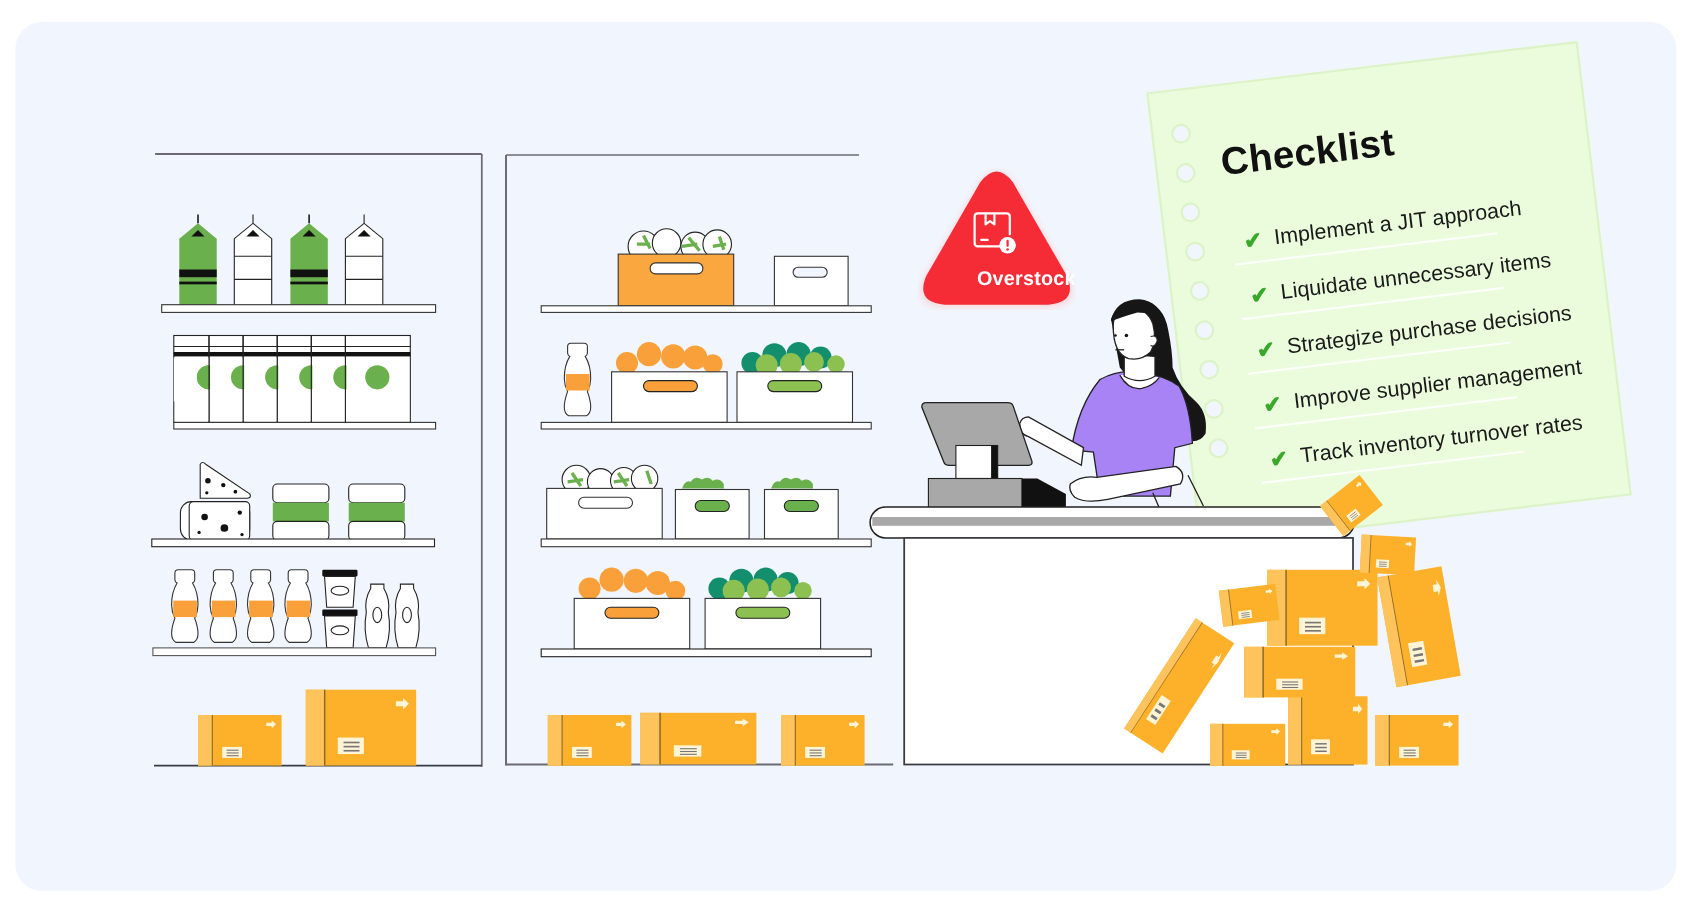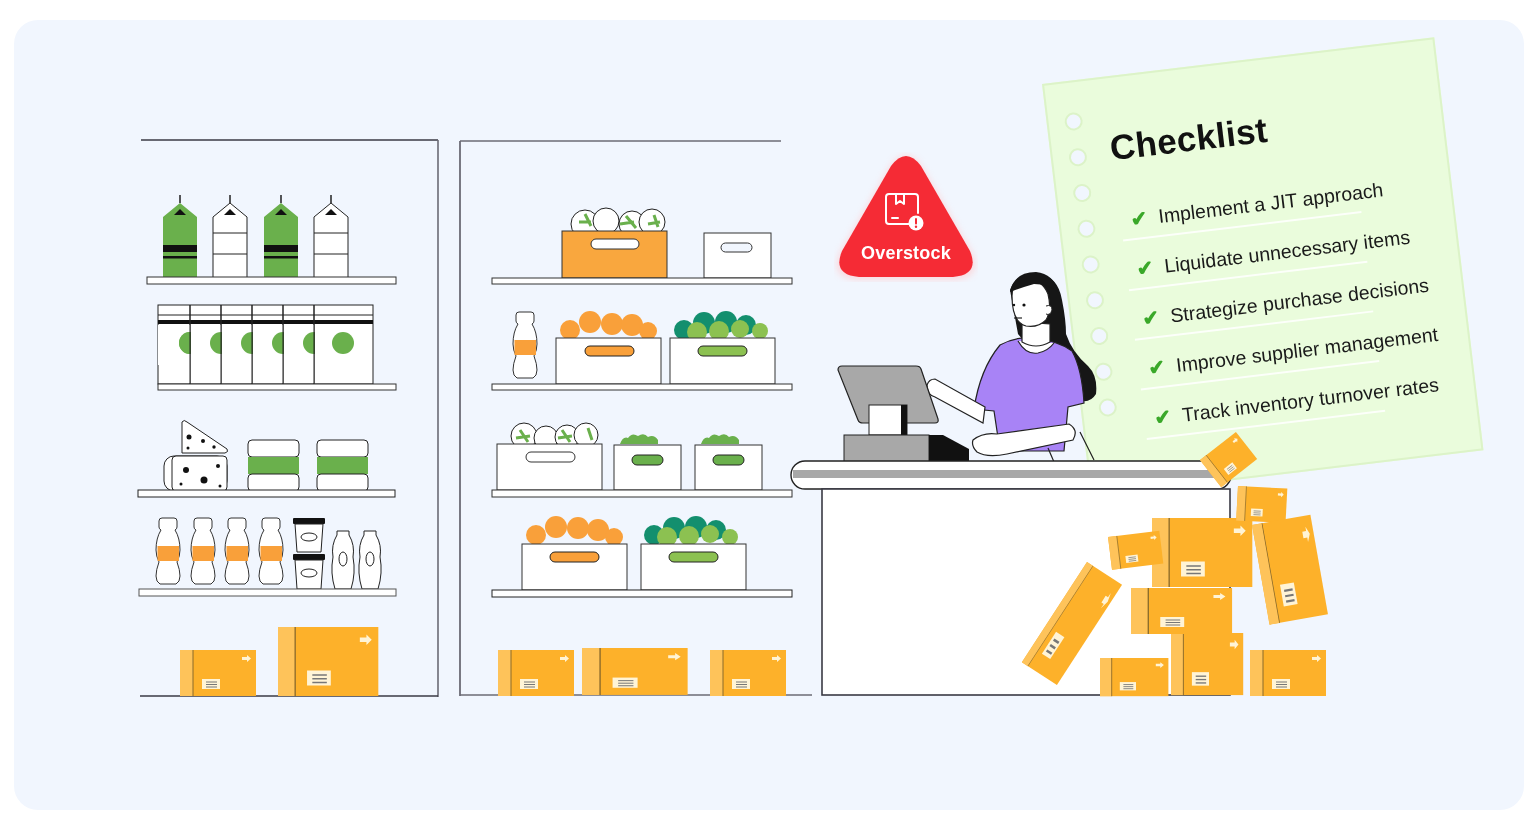--- a/index.html
+++ b/index.html
@@ -11,21 +11,21 @@
     position: absolute; left: 1042px; top: 84px; width: 395px; height: 416px;
     background: #eafcdc; border: 2px solid #dcf3c8; box-sizing: border-box;
     transform: rotate(-6.8deg); transform-origin: 0 0;
   }
   .paper .hole { position: absolute; left: 16px; width: 14px; height: 14px; border-radius: 50%; background: #f1f6fe; border: 2px solid #dcf3c8; }
   .paper .title { position: absolute; left: 58px; top: 50px; font-size: 35px; font-weight: 700; color: #111111; letter-spacing: 0.3px; }
   .paper .item { position: absolute; left: 70px; height: 30px; display: flex; align-items: center; gap: 10px; font-size: 19.5px; color: #1a1a1a; }
   .paper .item .check { color: #3aa829; font-size: 20px; font-weight: 700; width: 18px; }
   .paper .rule { position: absolute; left: 60px; width: 240px; height: 2px; background: #ffffff; opacity: 0.85; }
   .badge { position: absolute; left: 834px; top: 152px; width: 144px; height: 130px; }
-  .badge-label { position: absolute; left: 834px; top: 243px; width: 144px; text-align: center; color: #ffffff; font-size: 18px; font-weight: 700; letter-spacing: 0.2px; }
+  .badge-label { position: absolute; left: 834px; top: 243px; width: 144px; text-align: right; color: #ffffff; font-size: 18px; font-weight: 700; letter-spacing: 0.2px; }
 </style>
 </head>
 <body>
 
 <div class="card"></div>
 
 <svg class="abs" style="left:0;top:0" width="1540" height="830">
   <defs>
     <g id="box-s">
       <rect x="0" y="0" width="76" height="46" fill="#fdb12a"></rect>

